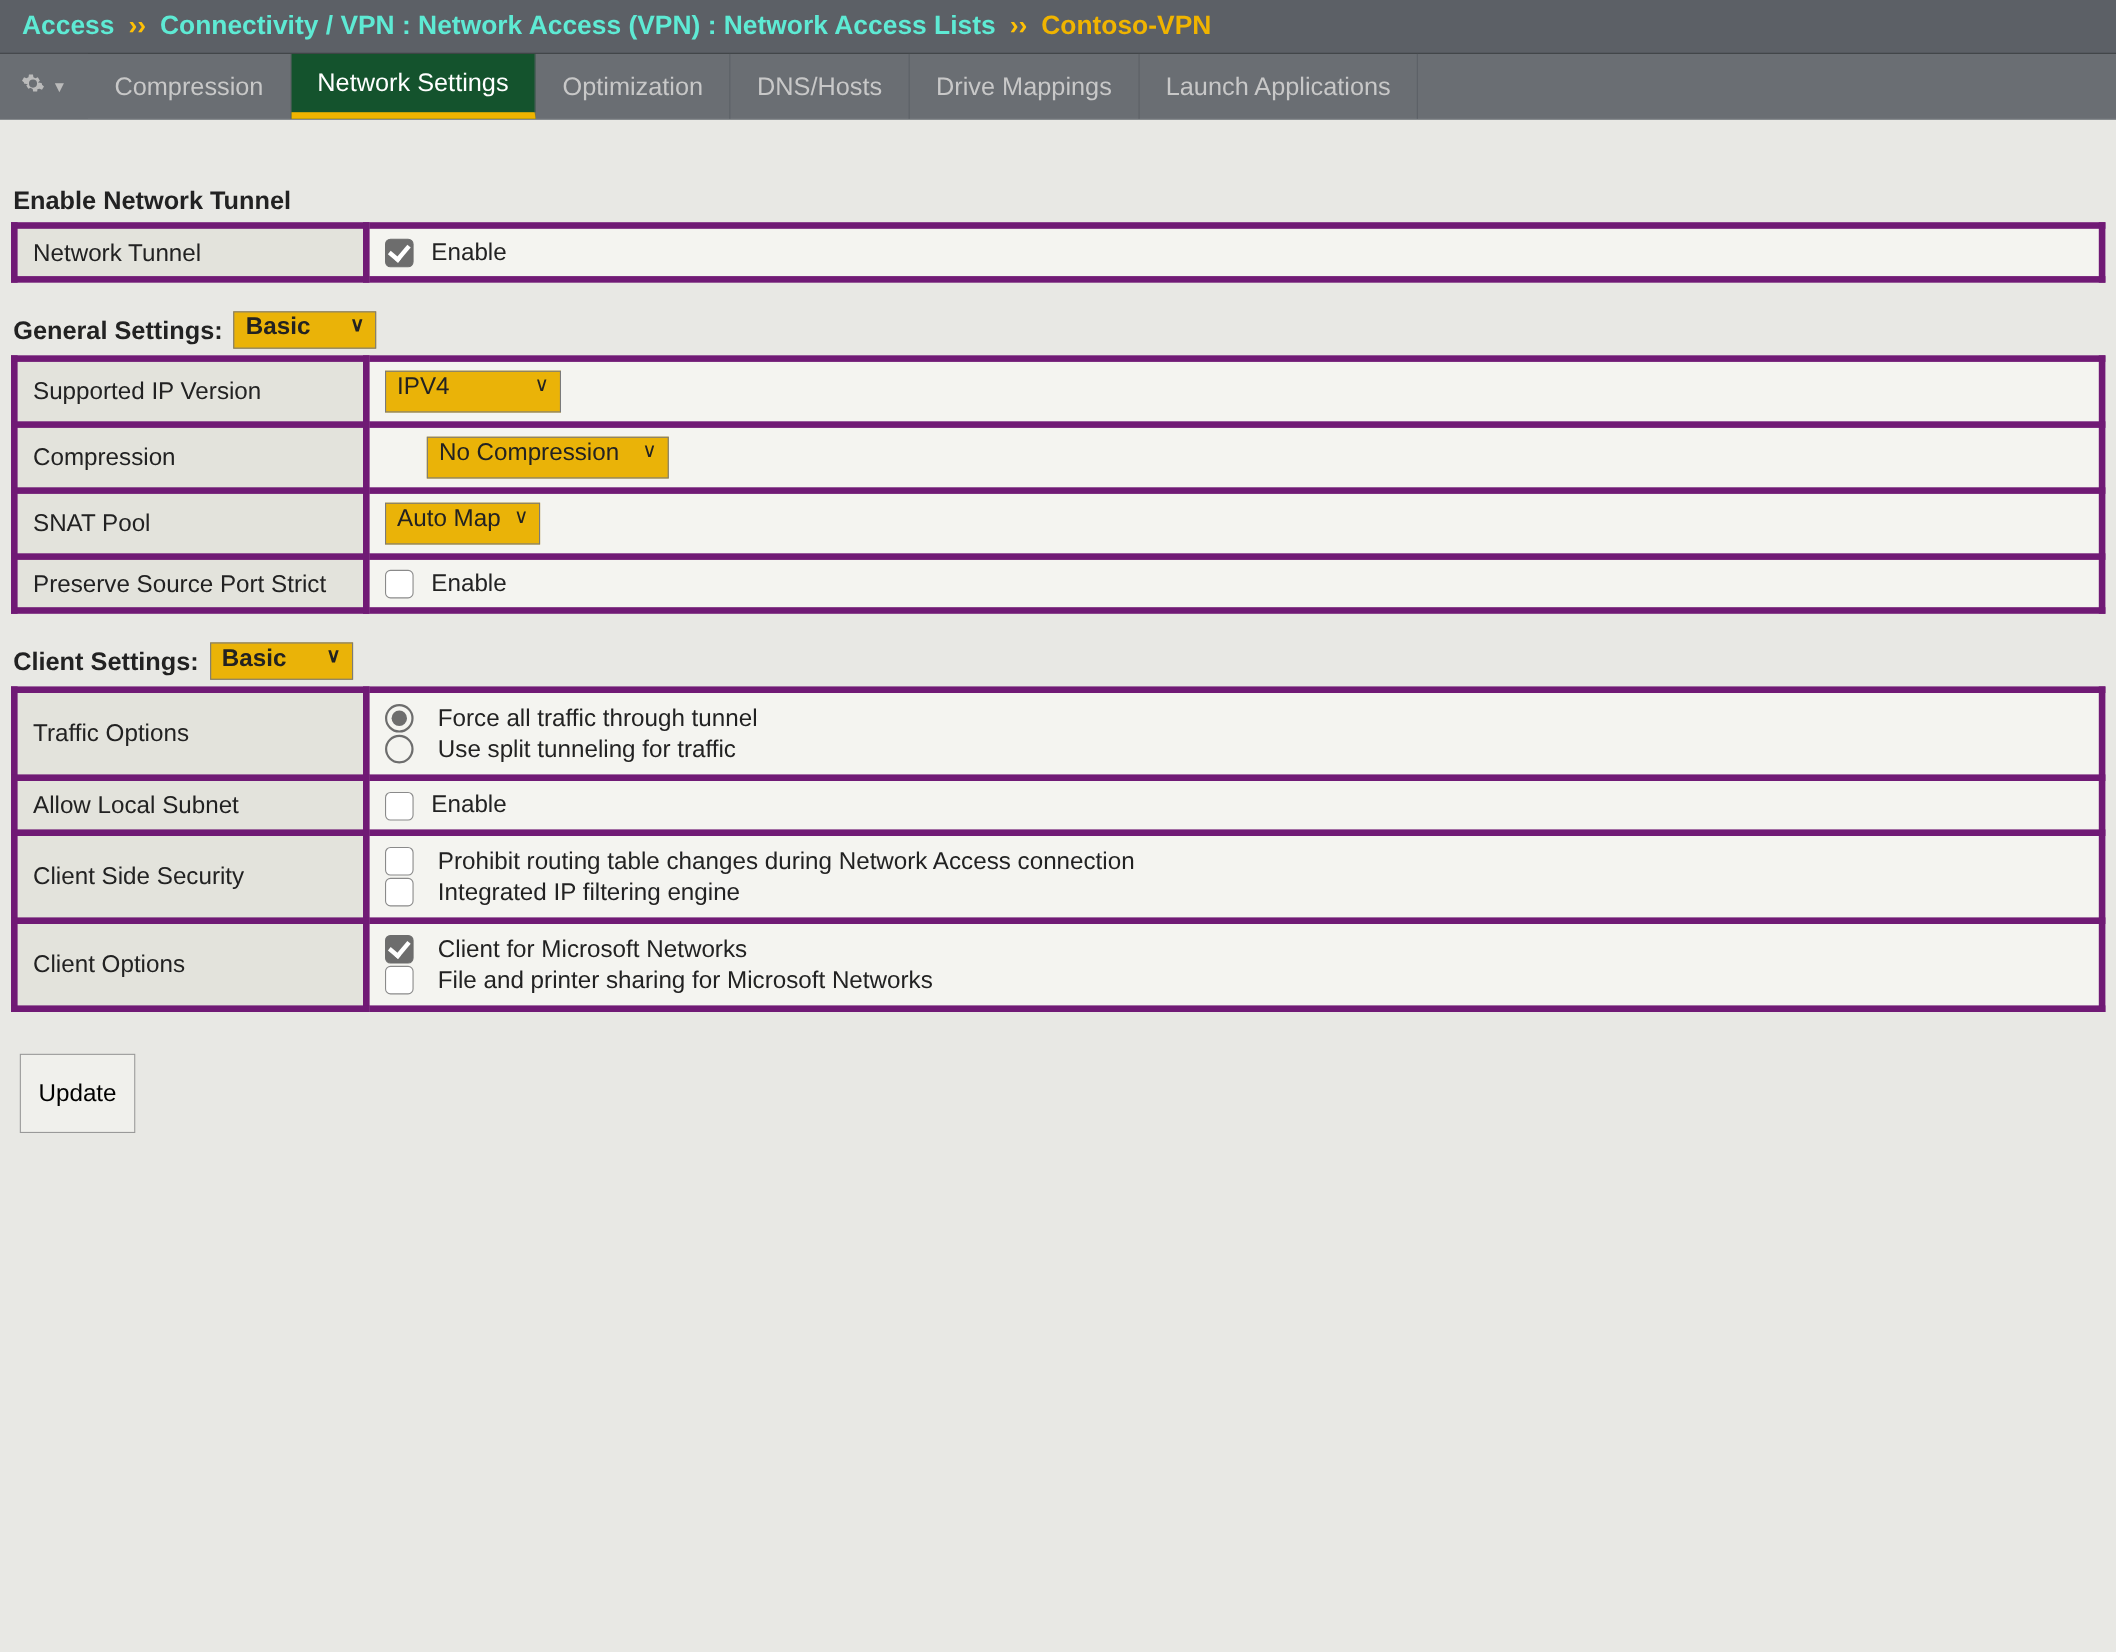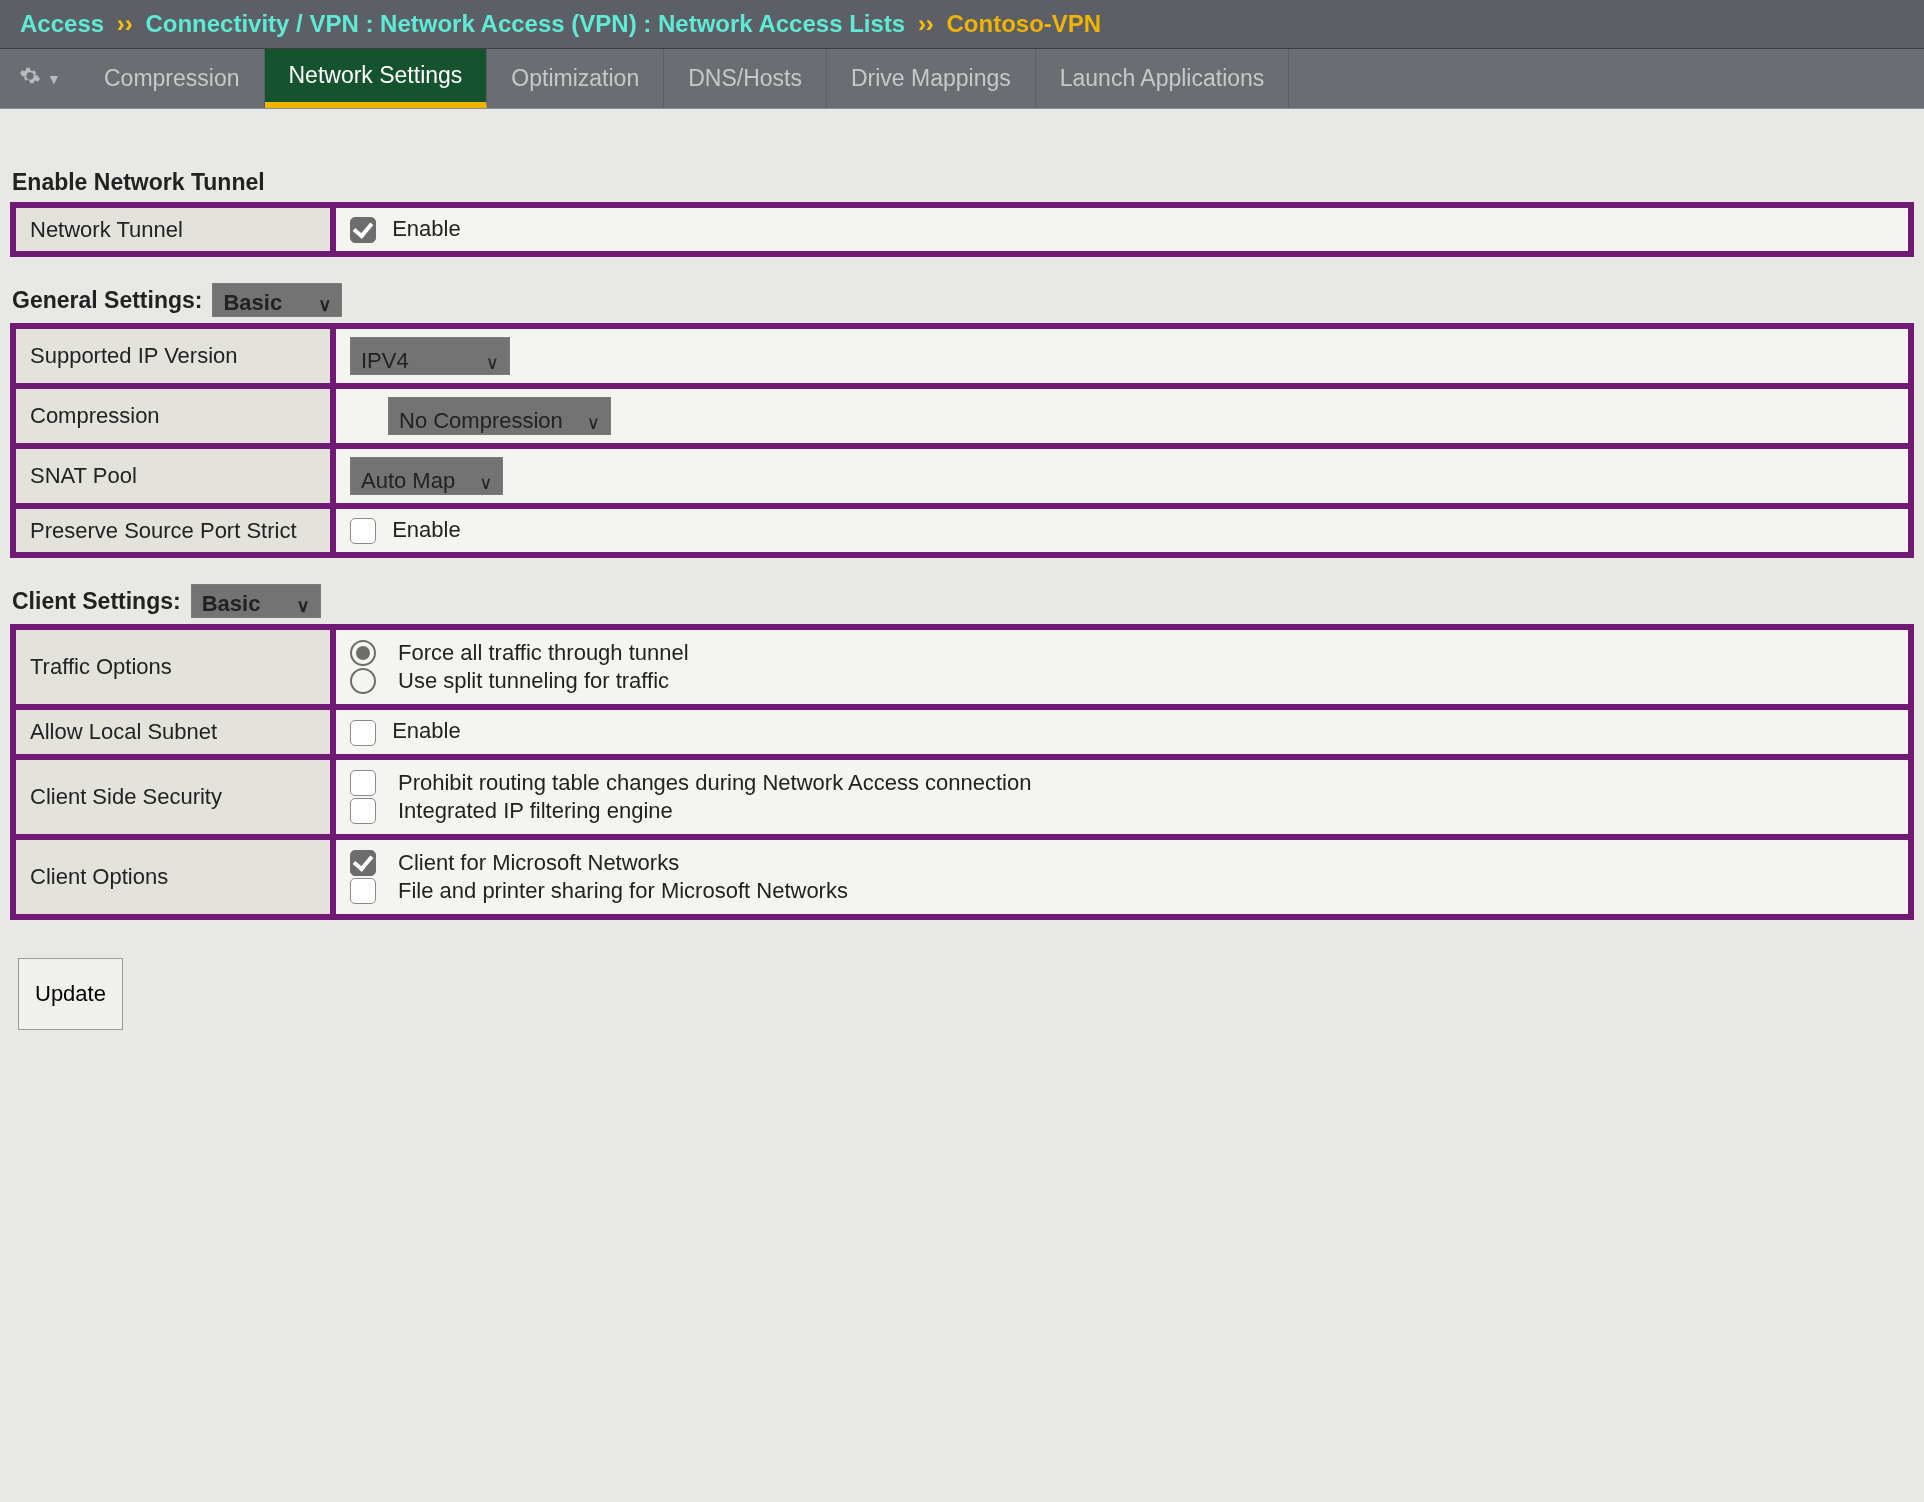--- a/index.html
+++ b/index.html
@@ -74,29 +74,29 @@
   table.form td.label {
     background: #e3e3dc;
     width: 320px;
     font-size: 22px;
   }
   table.form td.value {
     background: #f4f4f0;
   }
   .select-like {
     display: inline-flex;
-    align-items: flex-end;
+    align-items: flex-start;
     justify-content: space-between;
     border: 1px solid #7a7a7a;
-    background: #737373;
+    background: #eab308;
     height: 38px;
     padding: 0 10px;
     font-size: 22px;
     cursor: pointer;
-    gap: 24px;
+    gap: 12px;
   }
   .select-like .chev { font-size: 18px; }
   .plus-btn {
     display: inline-flex;
     align-items: center;
     justify-content: center;
     width: 26px;
     height: 32px;
     border: 1px solid #888;
     background: #fff;

